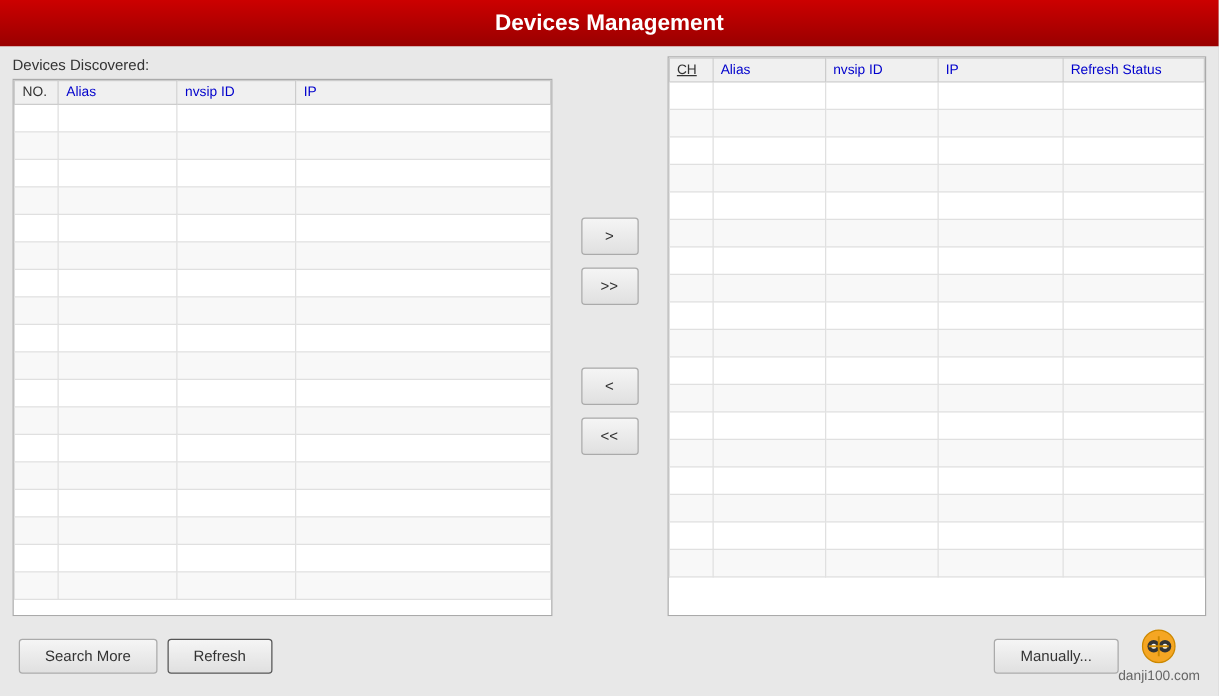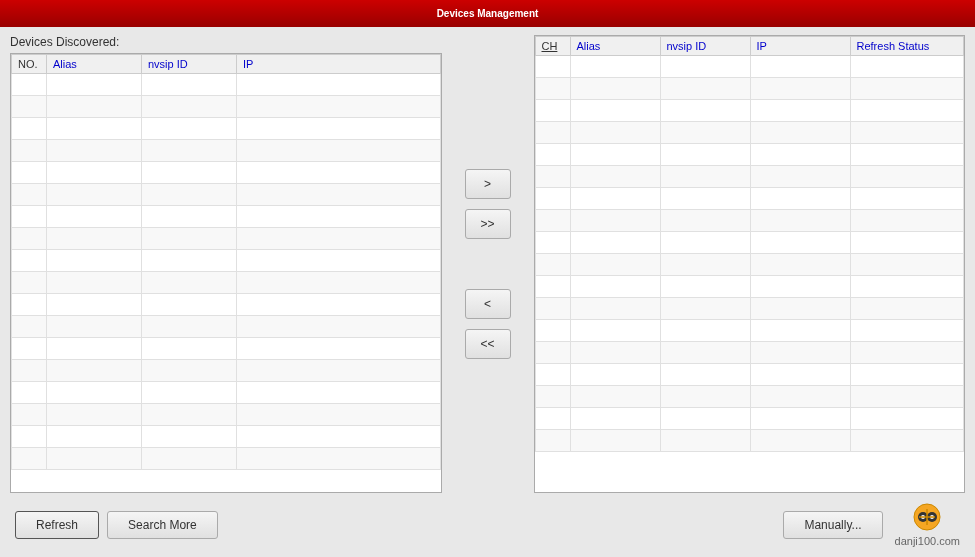--- a/index.html
+++ b/index.html
@@ -16,21 +16,21 @@
       height: 557px;
       background: #e8e8e8;
       display: flex;
       flex-direction: column;
     }
     .title-bar {
       background: linear-gradient(180deg, #cc0000 0%, #990000 100%);
       color: white;
       text-align: center;
       padding: 8px 0;
-      font-size: 10px;
+      font-size: 18px;
       font-weight: bold;
       flex-shrink: 0;
     }
     .main-content {
       display: flex;
       flex: 1;
       padding: 8px 10px 0 10px;
       gap: 11px;
       overflow: hidden;
     }
@@ -114,21 +114,21 @@
       justify-content: space-between;
       padding: 10px 15px;
       flex-shrink: 0;
     }
     .bottom-left {
       display: flex;
       gap: 8px;
     }
     .bottom-right {
       display: flex;
-      gap: 12px;
+      gap: 0;
       align-items: center;
     }
     .action-btn {
       padding: 6px 20px;
       border: 1px solid #aaa;
       background: linear-gradient(180deg, #f5f5f5 0%, #e0e0e0 100%);
       border-radius: 3px;
       cursor: pointer;
       font-size: 12px;
       color: #333;
@@ -443,22 +443,22 @@
                 <td></td>
               </tr>
             </tbody>
         </table>
       </div>
     </div>
   </div>
 
   <div class="bottom-bar">
     <div class="bottom-left">
+      <button class="action-btn">Search More</button>
       <button class="action-btn outlined">Refresh</button>
-      <button class="action-btn">Search More</button>
     </div>
     <div class="bottom-right">
       <button class="action-btn">Manually...</button>
       <div class="watermark">
         <svg width="28" height="28" viewBox="0 0 28 28">
           <circle cx="14" cy="14" r="13" fill="#f5a623" stroke="#cc8800" stroke-width="1"></circle>
           <circle cx="10" cy="14" r="5" fill="#333"></circle>
           <circle cx="10" cy="14" r="2" fill="white"></circle>
           <circle cx="19" cy="14" r="5" fill="#333"></circle>
           <circle cx="19" cy="14" r="2" fill="white"></circle>

